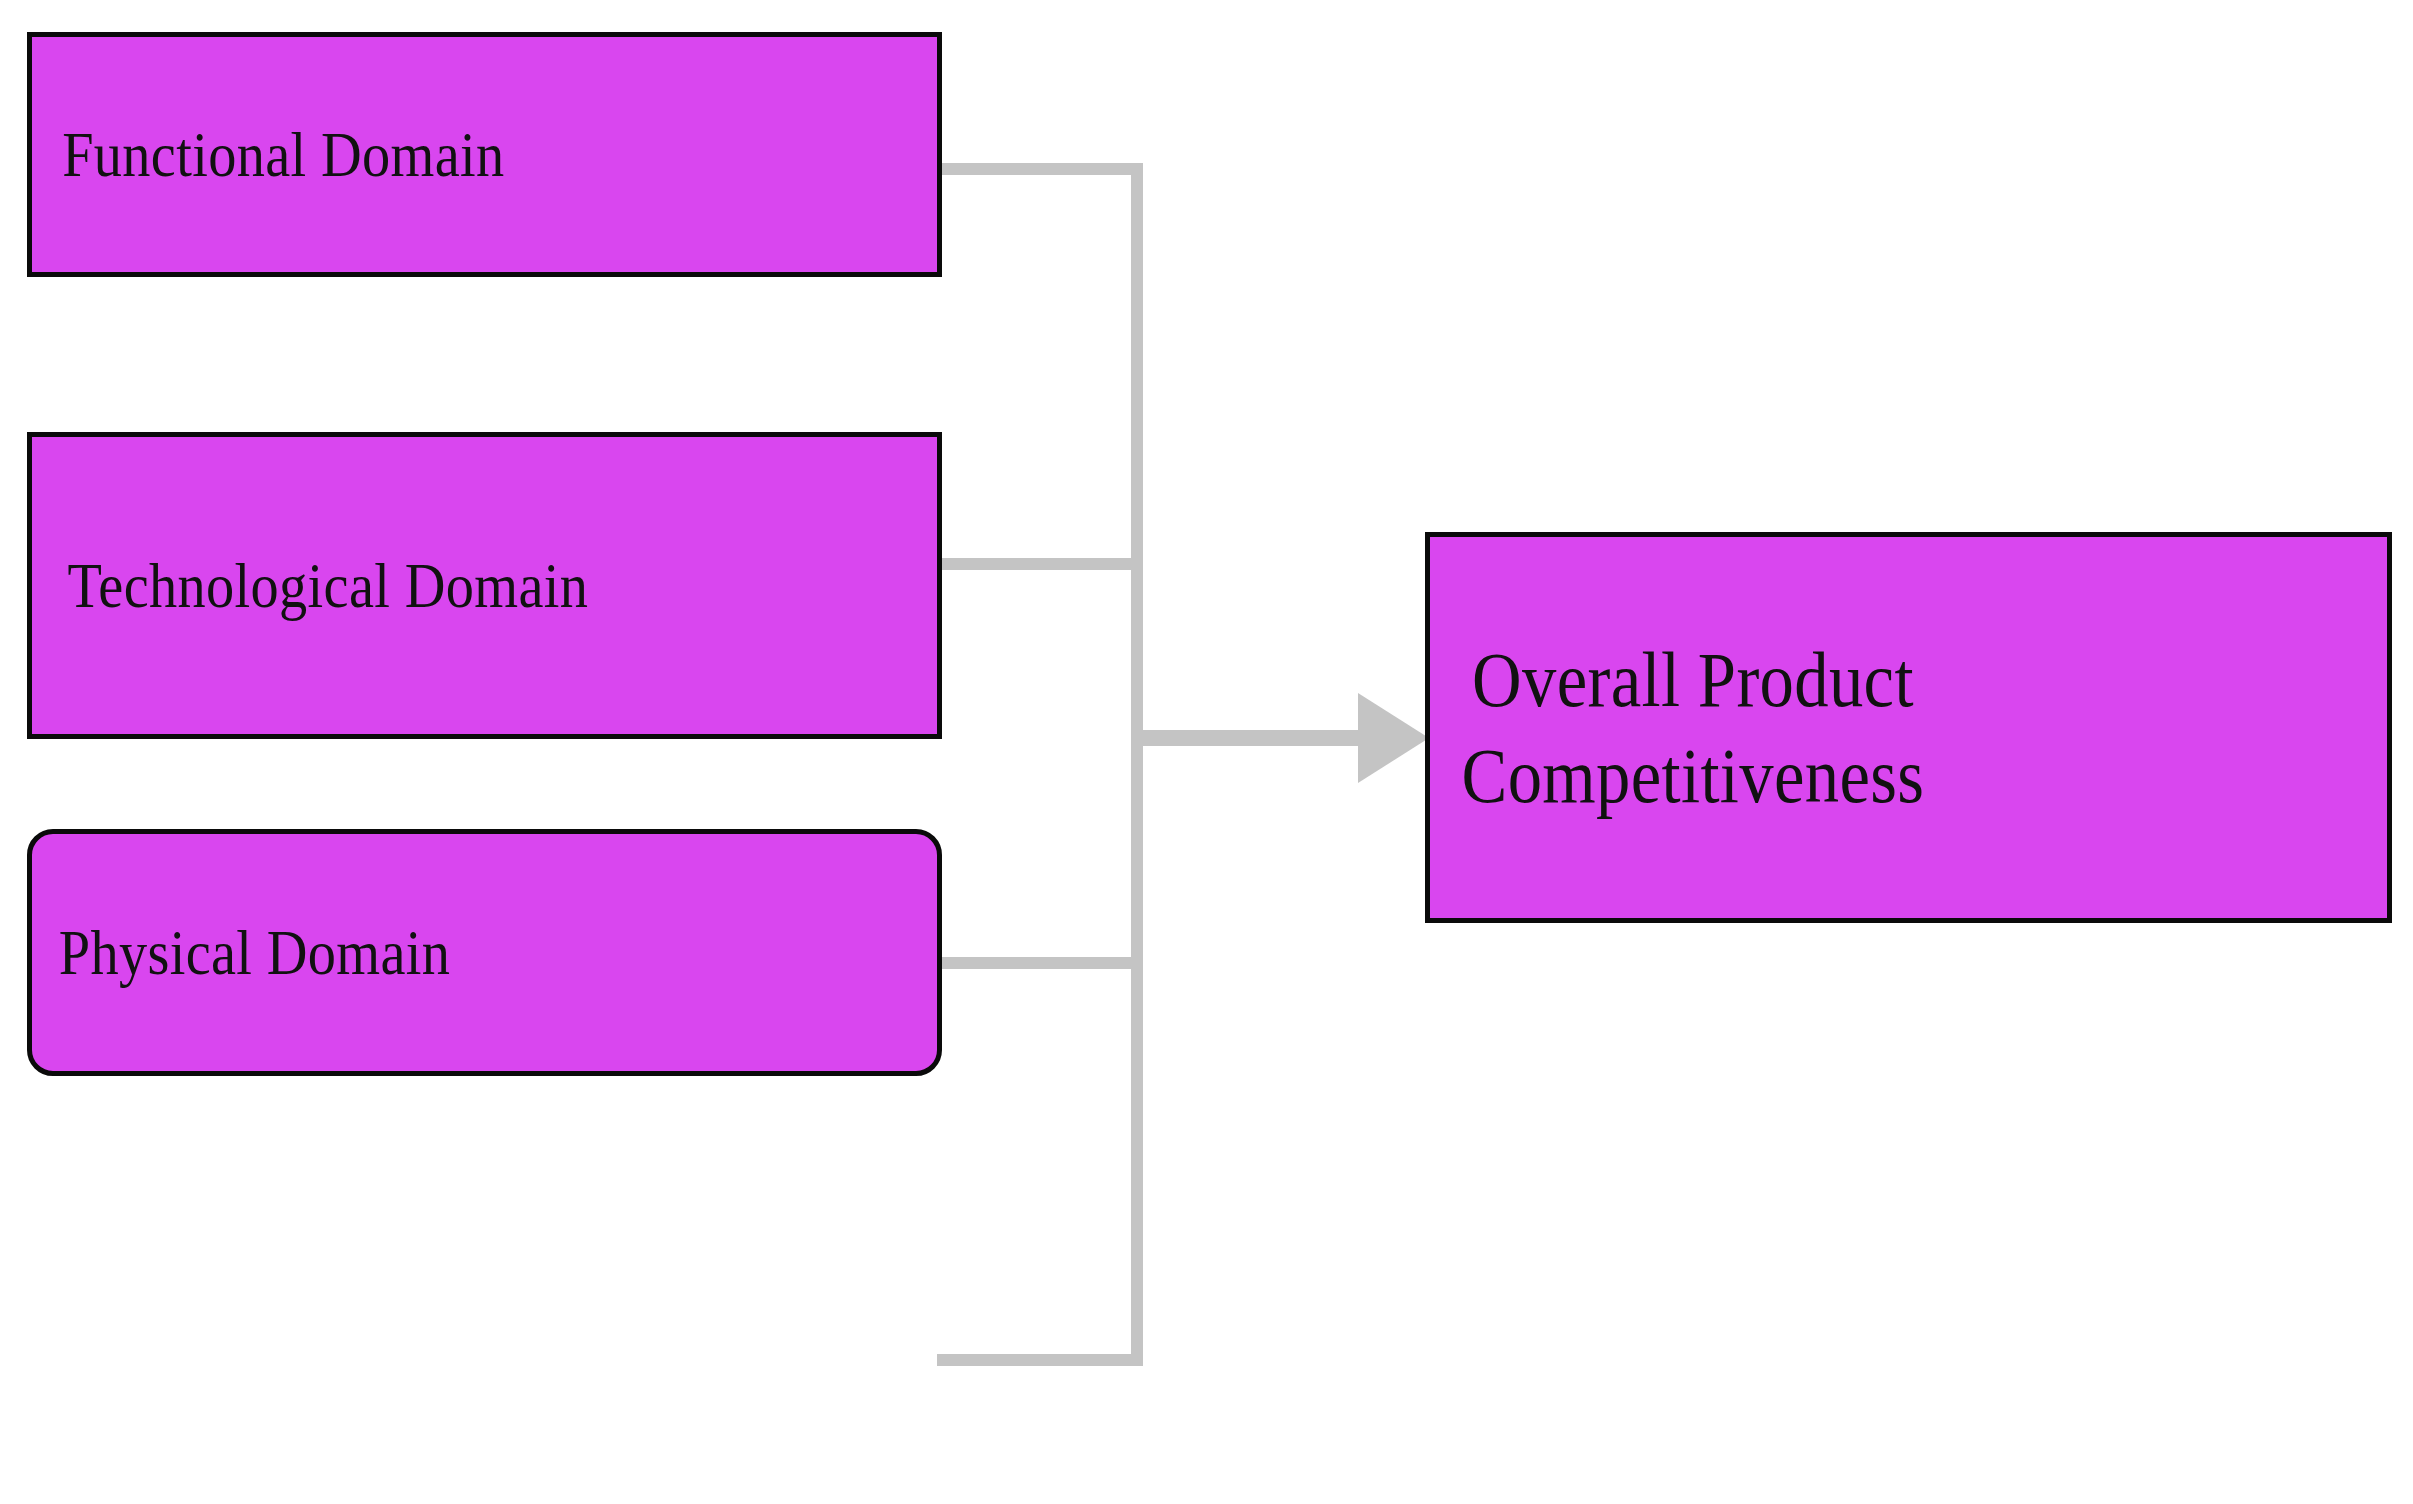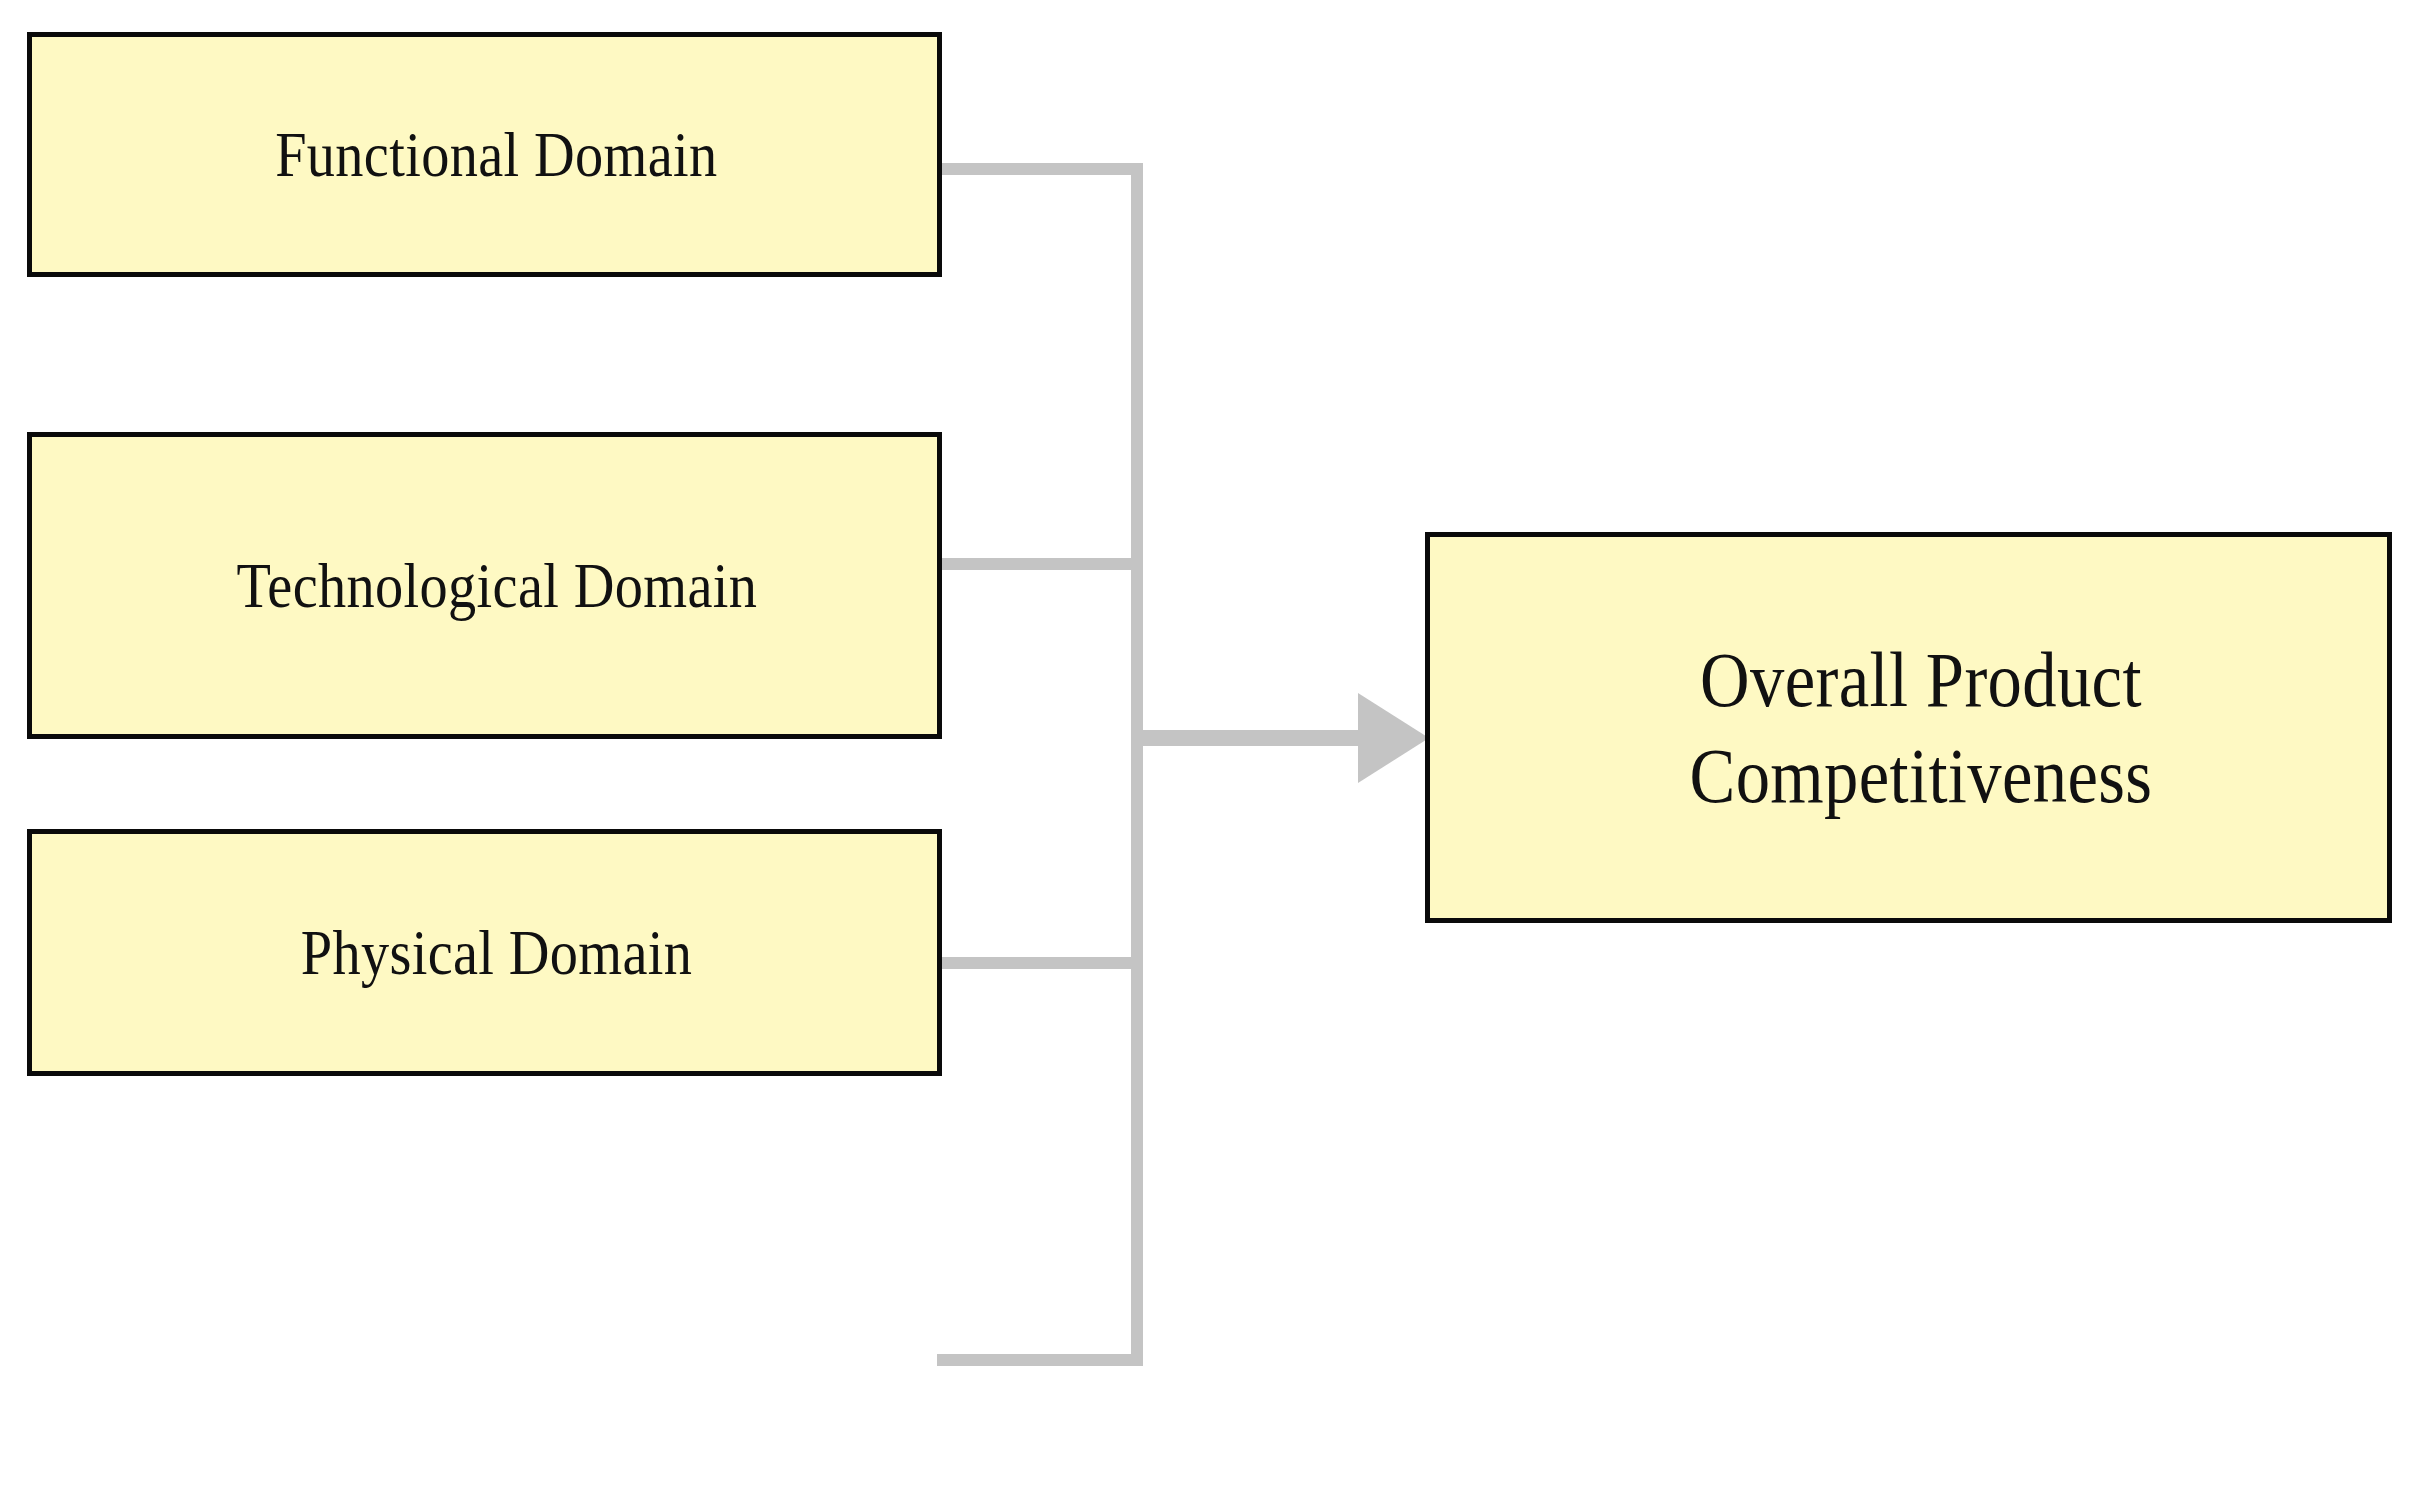--- a/index.html
+++ b/index.html
@@ -14,45 +14,43 @@
   #canvas {
     position: relative;
     width: 2413px;
     height: 1505px;
     background: #ffffff;
     overflow: hidden;
   }
   .node-box {
     position: absolute;
     box-sizing: border-box;
-    background: #fef9c3;
+    background: #d946ef;
     border: 5.3px solid #0a0a0a;
     display: flex;
     align-items: center;
-    justify-content: center;
     text-align: center;
     z-index: 3;
-    padding-left: 24px;
   }
   .node-label {
     color: #111111;
     font-family: "Liberation Serif", "DejaVu Serif", serif;
     font-weight: 400;
     letter-spacing: 0.4px;
     transform: scaleX(0.88);
     transform-origin: center center;
     white-space: pre-line;
   }
   .domain-box .node-label {
     font-size: 64px;
     line-height: 1.05;
   }
   #box-functional   { left: 27px;  top: 32px;   width: 915px; height: 245px; }
   #box-technological{ left: 27px;  top: 432px;  width: 915px; height: 307px; }
-  #box-physical     { left: 27px;  top: 829px;  width: 915px; height: 247px; }
+  #box-physical     { left: 27px;  top: 829px;  width: 915px; height: 247px; border-radius: 26px; }
   #box-design       { left: 27px;  top: 1229px; width: 915px; height: 249px; }
 
   #box-outcome {
     left: 1425px;
     top: 532px;
     width: 967px;
     height: 391px;
   }
   #box-outcome .node-label {
     font-size: 78px;

